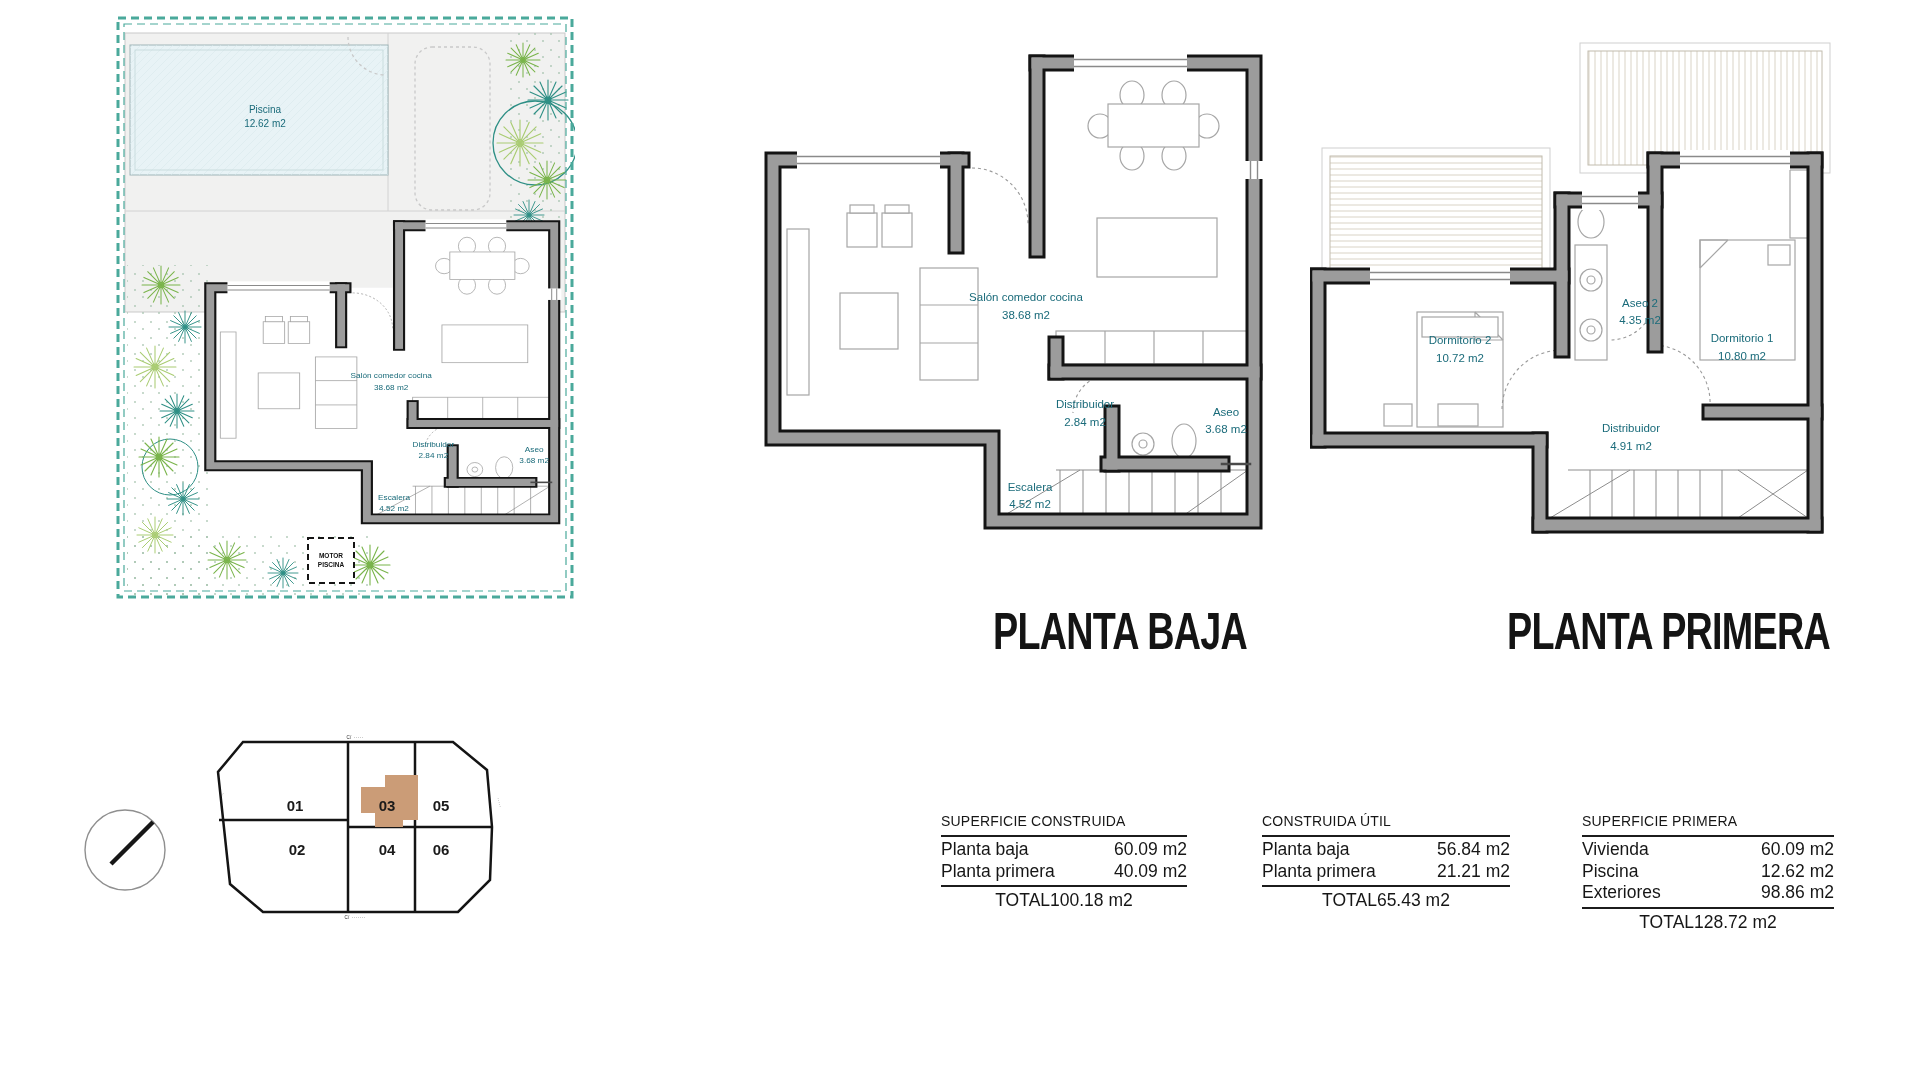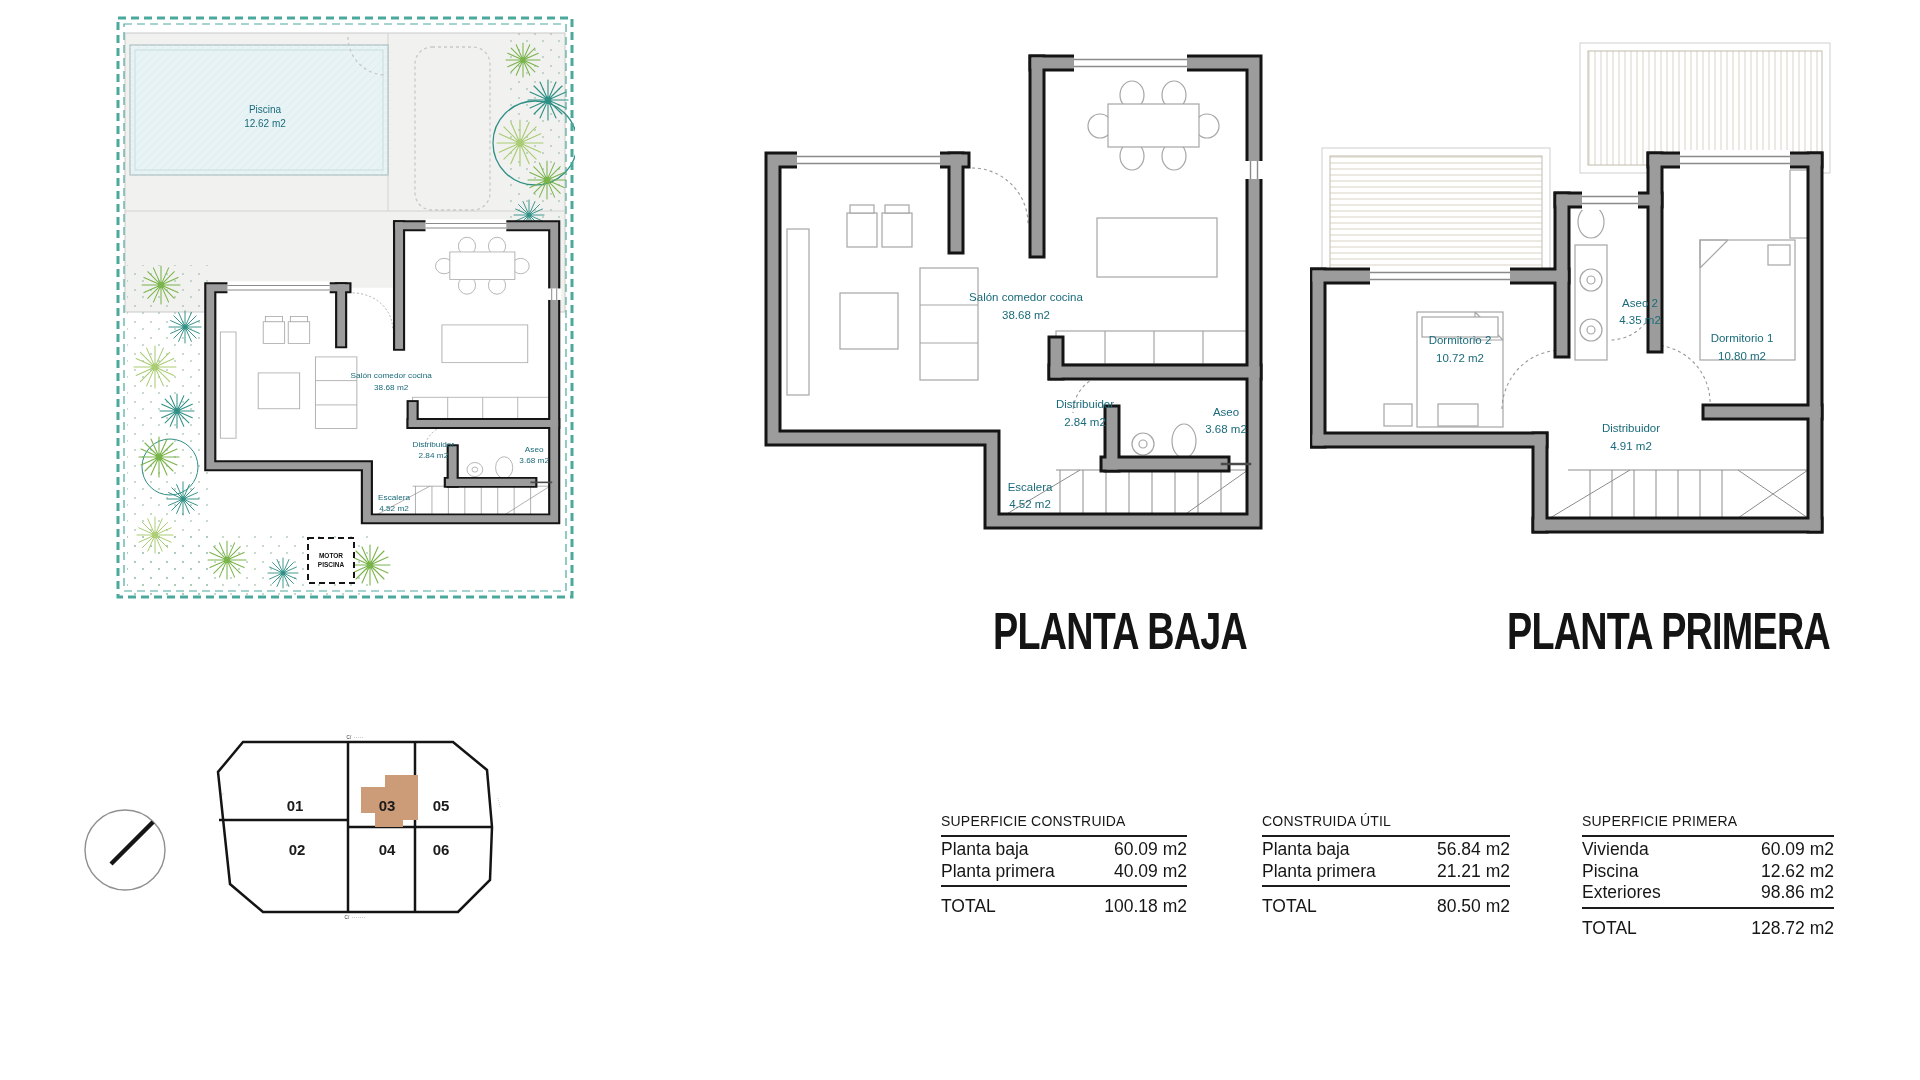--- a/index.html
+++ b/index.html
@@ -8,21 +8,21 @@
   
   .plan-title{position:absolute;top:602px;height:52px;font-size:51px;font-weight:700;
               color:#141414;letter-spacing:-1px;transform:scaleX(.74);transform-origin:center;
               white-space:nowrap;text-align:center;}
   
   .stable{position:absolute;top:811px;color:#161616;font-size:17.5px;line-height:21px;}
   .stable .t-title{font-size:14px;letter-spacing:.2px;padding-bottom:3px;
                    border-bottom:2px solid #1c1c1c;white-space:nowrap;}
   .stable .t-rows{border-bottom:2px solid #1c1c1c;padding:2px 0 3px;}
   .stable .t-row{display:flex;justify-content:space-between;line-height:21.5px;}
-  .stable .t-total{display:flex;justify-content:space-between;padding-top:9px;line-height:21.5px;}
+  .stable .t-total{display:flex;justify-content:center;padding-top:3px;line-height:21.5px;}
   
   text{font-family:"Liberation Sans",sans-serif;}
   .rlabel{fill:#1a6b7a;font-size:11.5px;text-anchor:middle;}
   .rlabel-s{fill:#1a6b7a;font-size:10px;text-anchor:middle;}
   .plotnum{fill:#1a1a1a;font-size:15px;font-weight:700;text-anchor:middle;}
   .street{fill:#222;font-size:4.5px;text-anchor:middle;letter-spacing:.5px;}
   .motor-t{fill:#111;font-size:6.5px;font-weight:700;text-anchor:middle;}
 </style>
 </head>
 <body>
@@ -401,21 +401,21 @@
       <span>Planta baja</span>
       <span>56.84 m2</span>
     </div>
     <div class="t-row">
       <span>Planta primera</span>
       <span>21.21 m2</span>
     </div>
   </div>
   <div class="t-total">
     <span>TOTAL</span>
-    <span>80.50 m2</span>
+    <span>65.43 m2</span>
   </div>
 </div>
 
 <div class="stable" style="left:1582px;width:252px">
   <div class="t-title">SUPERFICIE PRIMERA</div>
   <div class="t-rows">
     <div class="t-row">
       <span>Vivienda</span>
       <span>60.09 m2</span>
     </div>

